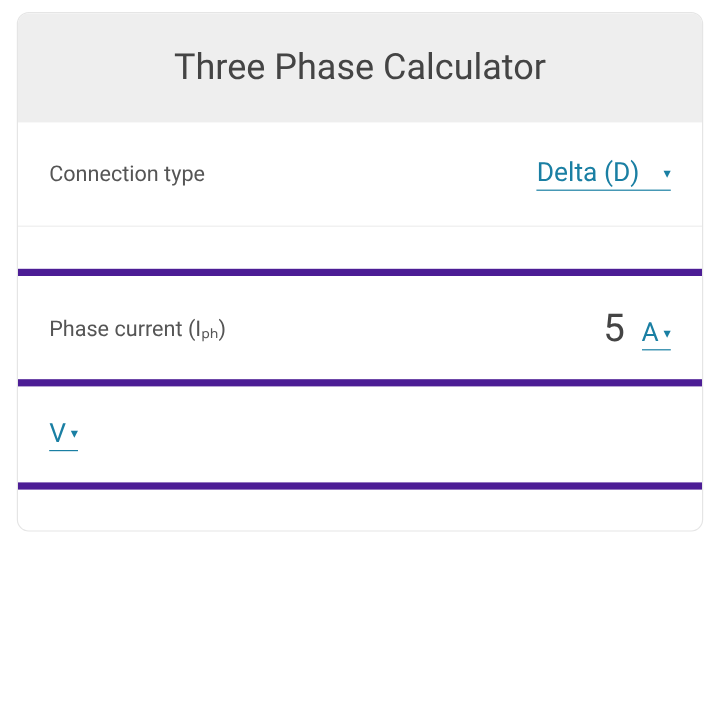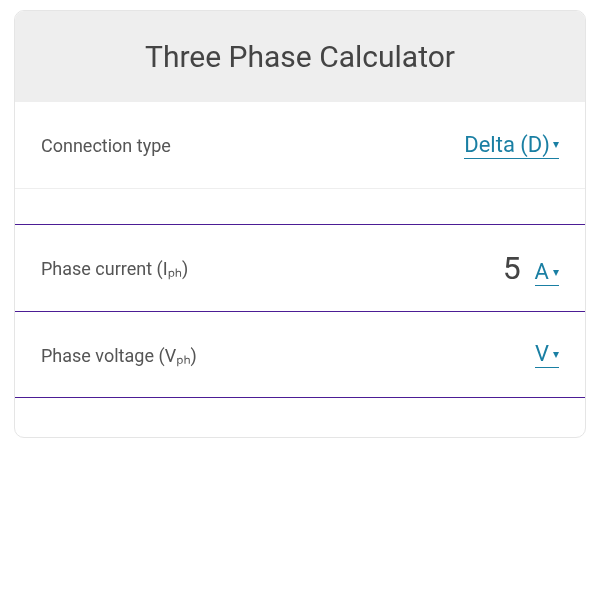--- a/index.html
+++ b/index.html
@@ -29,21 +29,21 @@
     .header h1 {
       font-size: 30px;
       font-weight: 400;
       color: #444;
     }
     .row {
       display: flex;
       align-items: center;
       justify-content: space-between;
       padding: 24px 26px;
-      border-top: 1px solid #4c1d95;
+      border-top: 6px solid #4c1d95;
       min-height: 86px;
     }
     .row.first {
       border-top: none;
     }
     .spacer {
       height: 36px;
       border-top: 1px solid #eee;
     }
     .label {
@@ -52,21 +52,21 @@
       flex: 1;
     }
     .select-value {
       color: #1a7fa3;
       font-size: 22px;
       border-bottom: 1px solid #1a7fa3;
       padding-bottom: 1px;
       display: inline-flex;
       align-items: center;
       cursor: pointer;
-      gap: 3px;
+      gap: 20px;
     }
     .select-value .caret {
       font-size: 12px;
     }
     .value-group {
       display: flex;
       align-items: baseline;
       gap: 14px;
     }
     .numeric {
@@ -126,21 +126,20 @@
     <div class="value-group">
       <span class="numeric">5</span>
       <span class="unit">
         <span>A</span>
         <span class="caret">▾</span>
       </span>
     </div>
   </div>
 
   <div class="row">
-    <span class="label">Phase voltage (Vₚₕ)</span>
     <div class="value-group">
       <span class="unit">
         <span>V</span>
         <span class="caret">▾</span>
       </span>
     </div>
   </div>
 
   <div class="row cutoff">
     <span class="label"></span>

